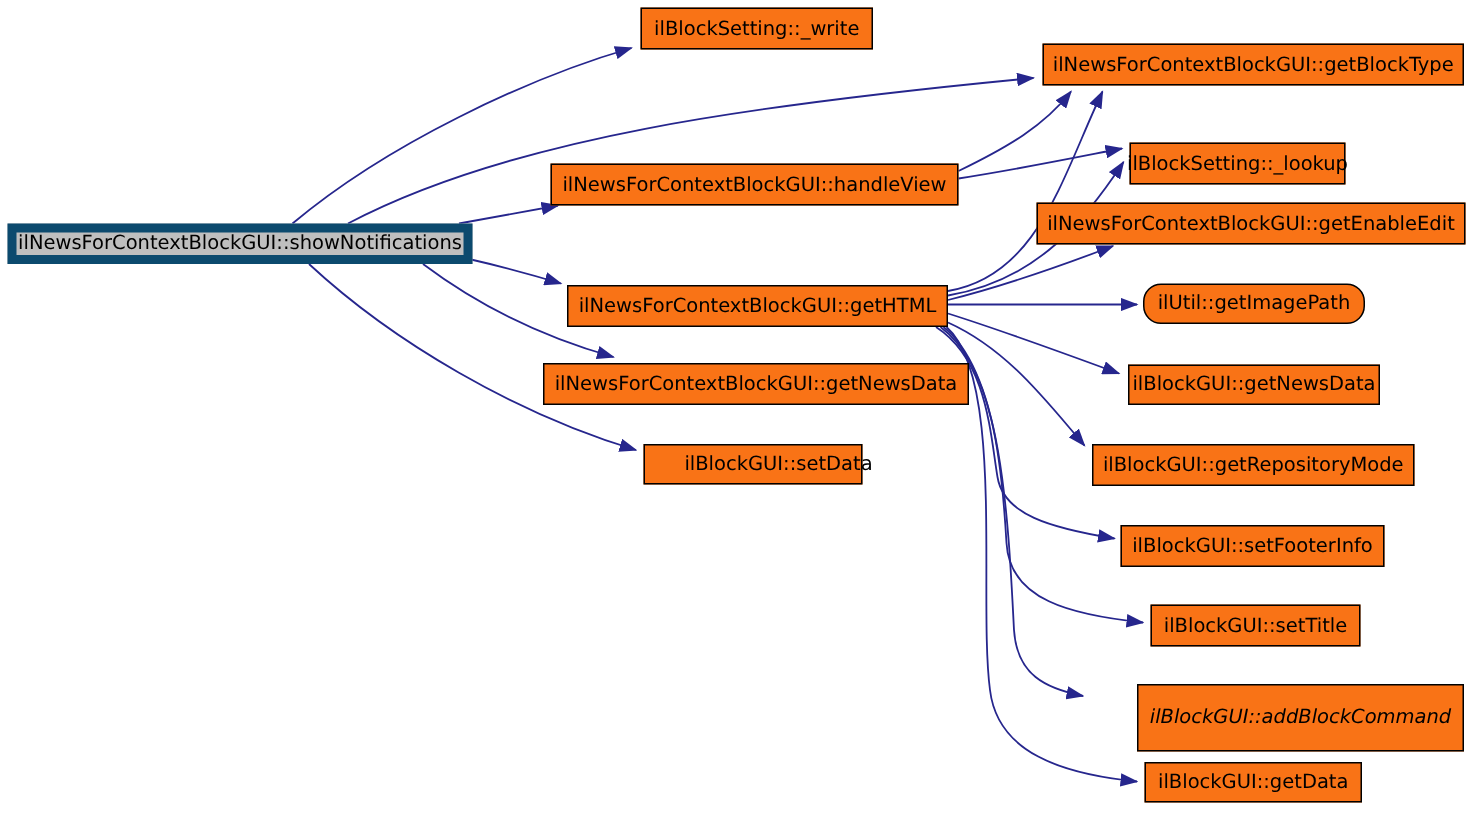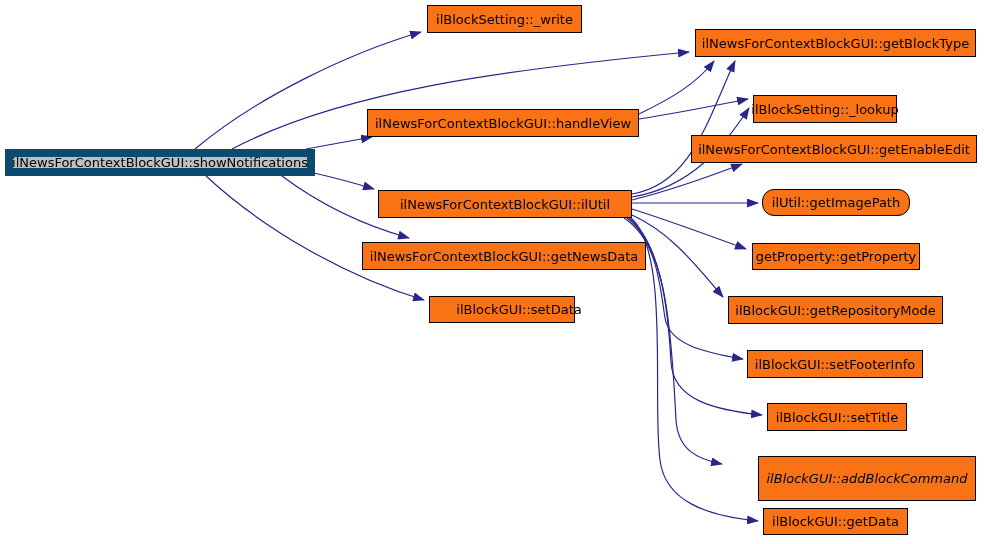--- a/index.html
+++ b/index.html
@@ -17,21 +17,21 @@
     display:flex;align-items:center;justify-content:center;
     border:1px solid #000000;
     background:#f97316;
     font-size:13px;color:#000000;
     white-space:nowrap;
     z-index:2;
     cursor:pointer;
   }
   .node.root{
     background:#bfbfbf;
-    border:8px solid #0c4a6e;
+    border:6px solid #0c4a6e;
     cursor:default;
   }
 </style>
 </head>
 <body>
 
 <div class="canvas">
   <svg id="edge-layer" width="984" height="544" viewBox="0 0 984 544">
     <defs>
       <marker id="arrow" markerUnits="userSpaceOnUse" markerWidth="12" markerHeight="9" refX="11" refY="4.5" orient="auto">
@@ -56,27 +56,27 @@
         <path d="M624,218 C658,240 660,288 665,318 C669,343 700,352 743,359" marker-end="url(#arrow)"></path>
         <path d="M627,218 C662,244 668,310 671,362 C673,400 714,410 762,415" marker-end="url(#arrow)"></path>
         <path d="M629,218 C667,248 672,340 676,420 C678,450 697,459 722,464" marker-end="url(#arrow)"></path>
         <path d="M631,218 C670,252 652,400 660,460 C665,502 708,516 758,521" marker-end="url(#arrow)"></path>
       </g>
   </svg>
   <div id="node-layer">
       <div class="node root" style="left: 5px; top: 149px; width: 310px; height: 27px;">ilNewsForContextBlockGUI::showNotifications</div>
       <div class="node" style="left: 427px; top: 5px; width: 155px; height: 28px;">ilBlockSetting::_write</div>
       <div class="node" style="left: 367px; top: 109px; width: 272px; height: 28px;">ilNewsForContextBlockGUI::handleView</div>
-      <div class="node" style="left: 378px; top: 190px; width: 254px; height: 28px;">ilNewsForContextBlockGUI::ilUtil</div>
+      <div class="node" style="left: 378px; top: 190px; width: 254px; height: 28px;">ilNewsForContextBlockGUI::getHTML</div>
       <div class="node" style="left: 362px; top: 242px; width: 284px; height: 28px;">ilNewsForContextBlockGUI::getNewsData</div>
       <div class="node" style="left: 429px; top: 296px; width: 146px; height: 27px; padding-left: 34px;">ilBlockGUI::setData</div>
       <div class="node" style="left: 695px; top: 29px; width: 281px; height: 28px;">ilNewsForContextBlockGUI::getBlockType</div>
       <div class="node" style="left: 753px; top: 82px; width: 144px; height: 28px; margin-top: 13px;">ilBlockSetting::_lookup</div>
       <div class="node" style="left: 691px; top: 135px; width: 286px; height: 28px;">ilNewsForContextBlockGUI::getEnableEdit</div>
       <div class="node" style="left: 762px; top: 189px; width: 148px; height: 27px; border-radius: 12px;">ilUtil::getImagePath</div>
-      <div class="node" style="left: 752px; top: 243px; width: 168px; height: 27px;">getProperty::getProperty</div>
+      <div class="node" style="left: 752px; top: 243px; width: 168px; height: 27px;">ilBlockGUI::getNewsData</div>
       <div class="node" style="left: 728px; top: 296px; width: 215px; height: 28px;">ilBlockGUI::getRepositoryMode</div>
       <div class="node" style="left: 747px; top: 350px; width: 176px; height: 28px;">ilBlockGUI::setFooterInfo</div>
       <div class="node" style="left: 767px; top: 403px; width: 140px; height: 28px;">ilBlockGUI::setTitle</div>
       <div class="node" style="left: 758px; top: 456px; width: 218px; height: 45px; font-style: italic;">ilBlockGUI::addBlockCommand</div>
       <div class="node" style="left: 763px; top: 508px; width: 145px; height: 27px;">ilBlockGUI::getData</div>
     </div>
 </div>
 
 </body></html>

